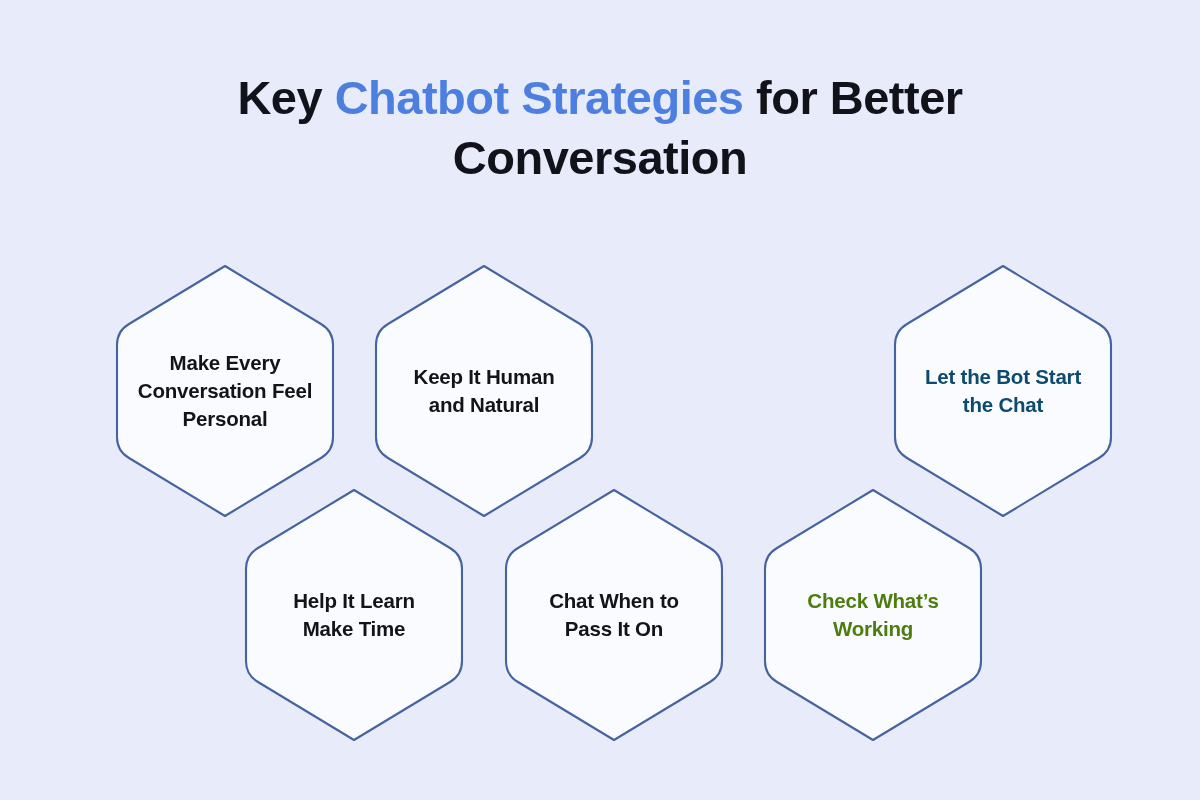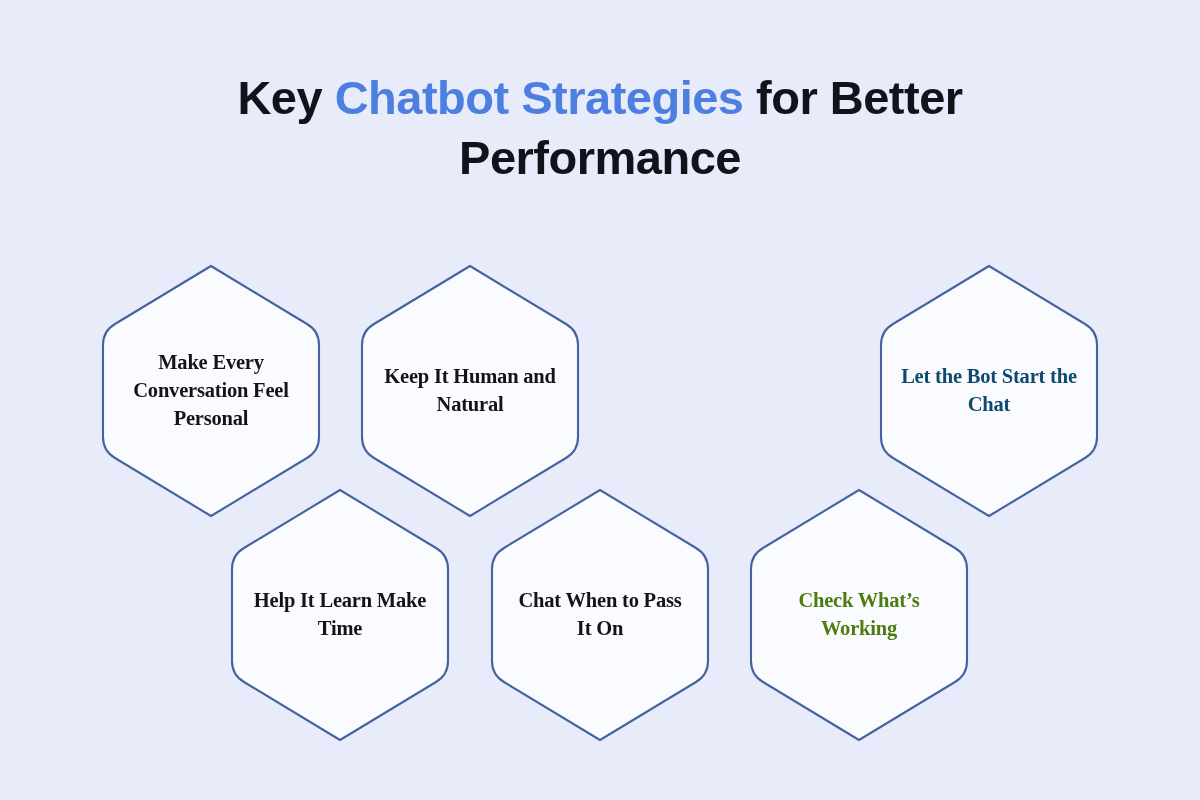--- a/index.html
+++ b/index.html
@@ -40,25 +40,24 @@
   .title-block .accent {
     color: #4d7fe0;
   }
   .title-line {
     display: block;
   }
 
   
   .hex-grid {
     position: absolute;
-    left: 0;
+    left: 14px;
     top: 0;
     width: 1026px;
     height: 800px;
-    font-family: Liberation Serif, serif;
   }
 
   .hex {
     position: absolute;
     width: 224px;
     height: 258px;
   }
 
   .hex svg {
     position: absolute;
@@ -109,21 +108,21 @@
   .r2.c2 { left: 488px; }
   .r2.c3 { left: 747px; }
 </style>
 </head>
 <body style="background: rgb(232, 236, 250);">
 
 <div id="canvas">
 
   <div class="title-block">
     <span class="title-line"><span>Key </span><span class="accent" style="color: rgb(77, 127, 224);">Chatbot Strategies</span><span> for Better</span></span>
-    <span class="title-line">Performance</span>
+    <span class="title-line">Conversation</span>
   </div>
 
   <div class="hex-grid">
 
     <div class="hex r1 c1">
       <svg viewBox="0 0 224 258" xmlns="http://www.w3.org/2000/svg">
         <path class="hex-shape" d="M112 4 L208 62 Q220 69 220 83 L220 175 Q220 189 208 196 L112 254 Q112 254 112 254 L16 196 Q4 189 4 175 L4 83 Q4 69 16 62 Z" style="fill: rgb(250, 251, 254); stroke: rgb(68, 99, 159);"></path>
       </svg>
       <div class="hex-label" style="color: rgb(19, 20, 24);">Make Every Conversation Feel Personal</div>
     </div>

